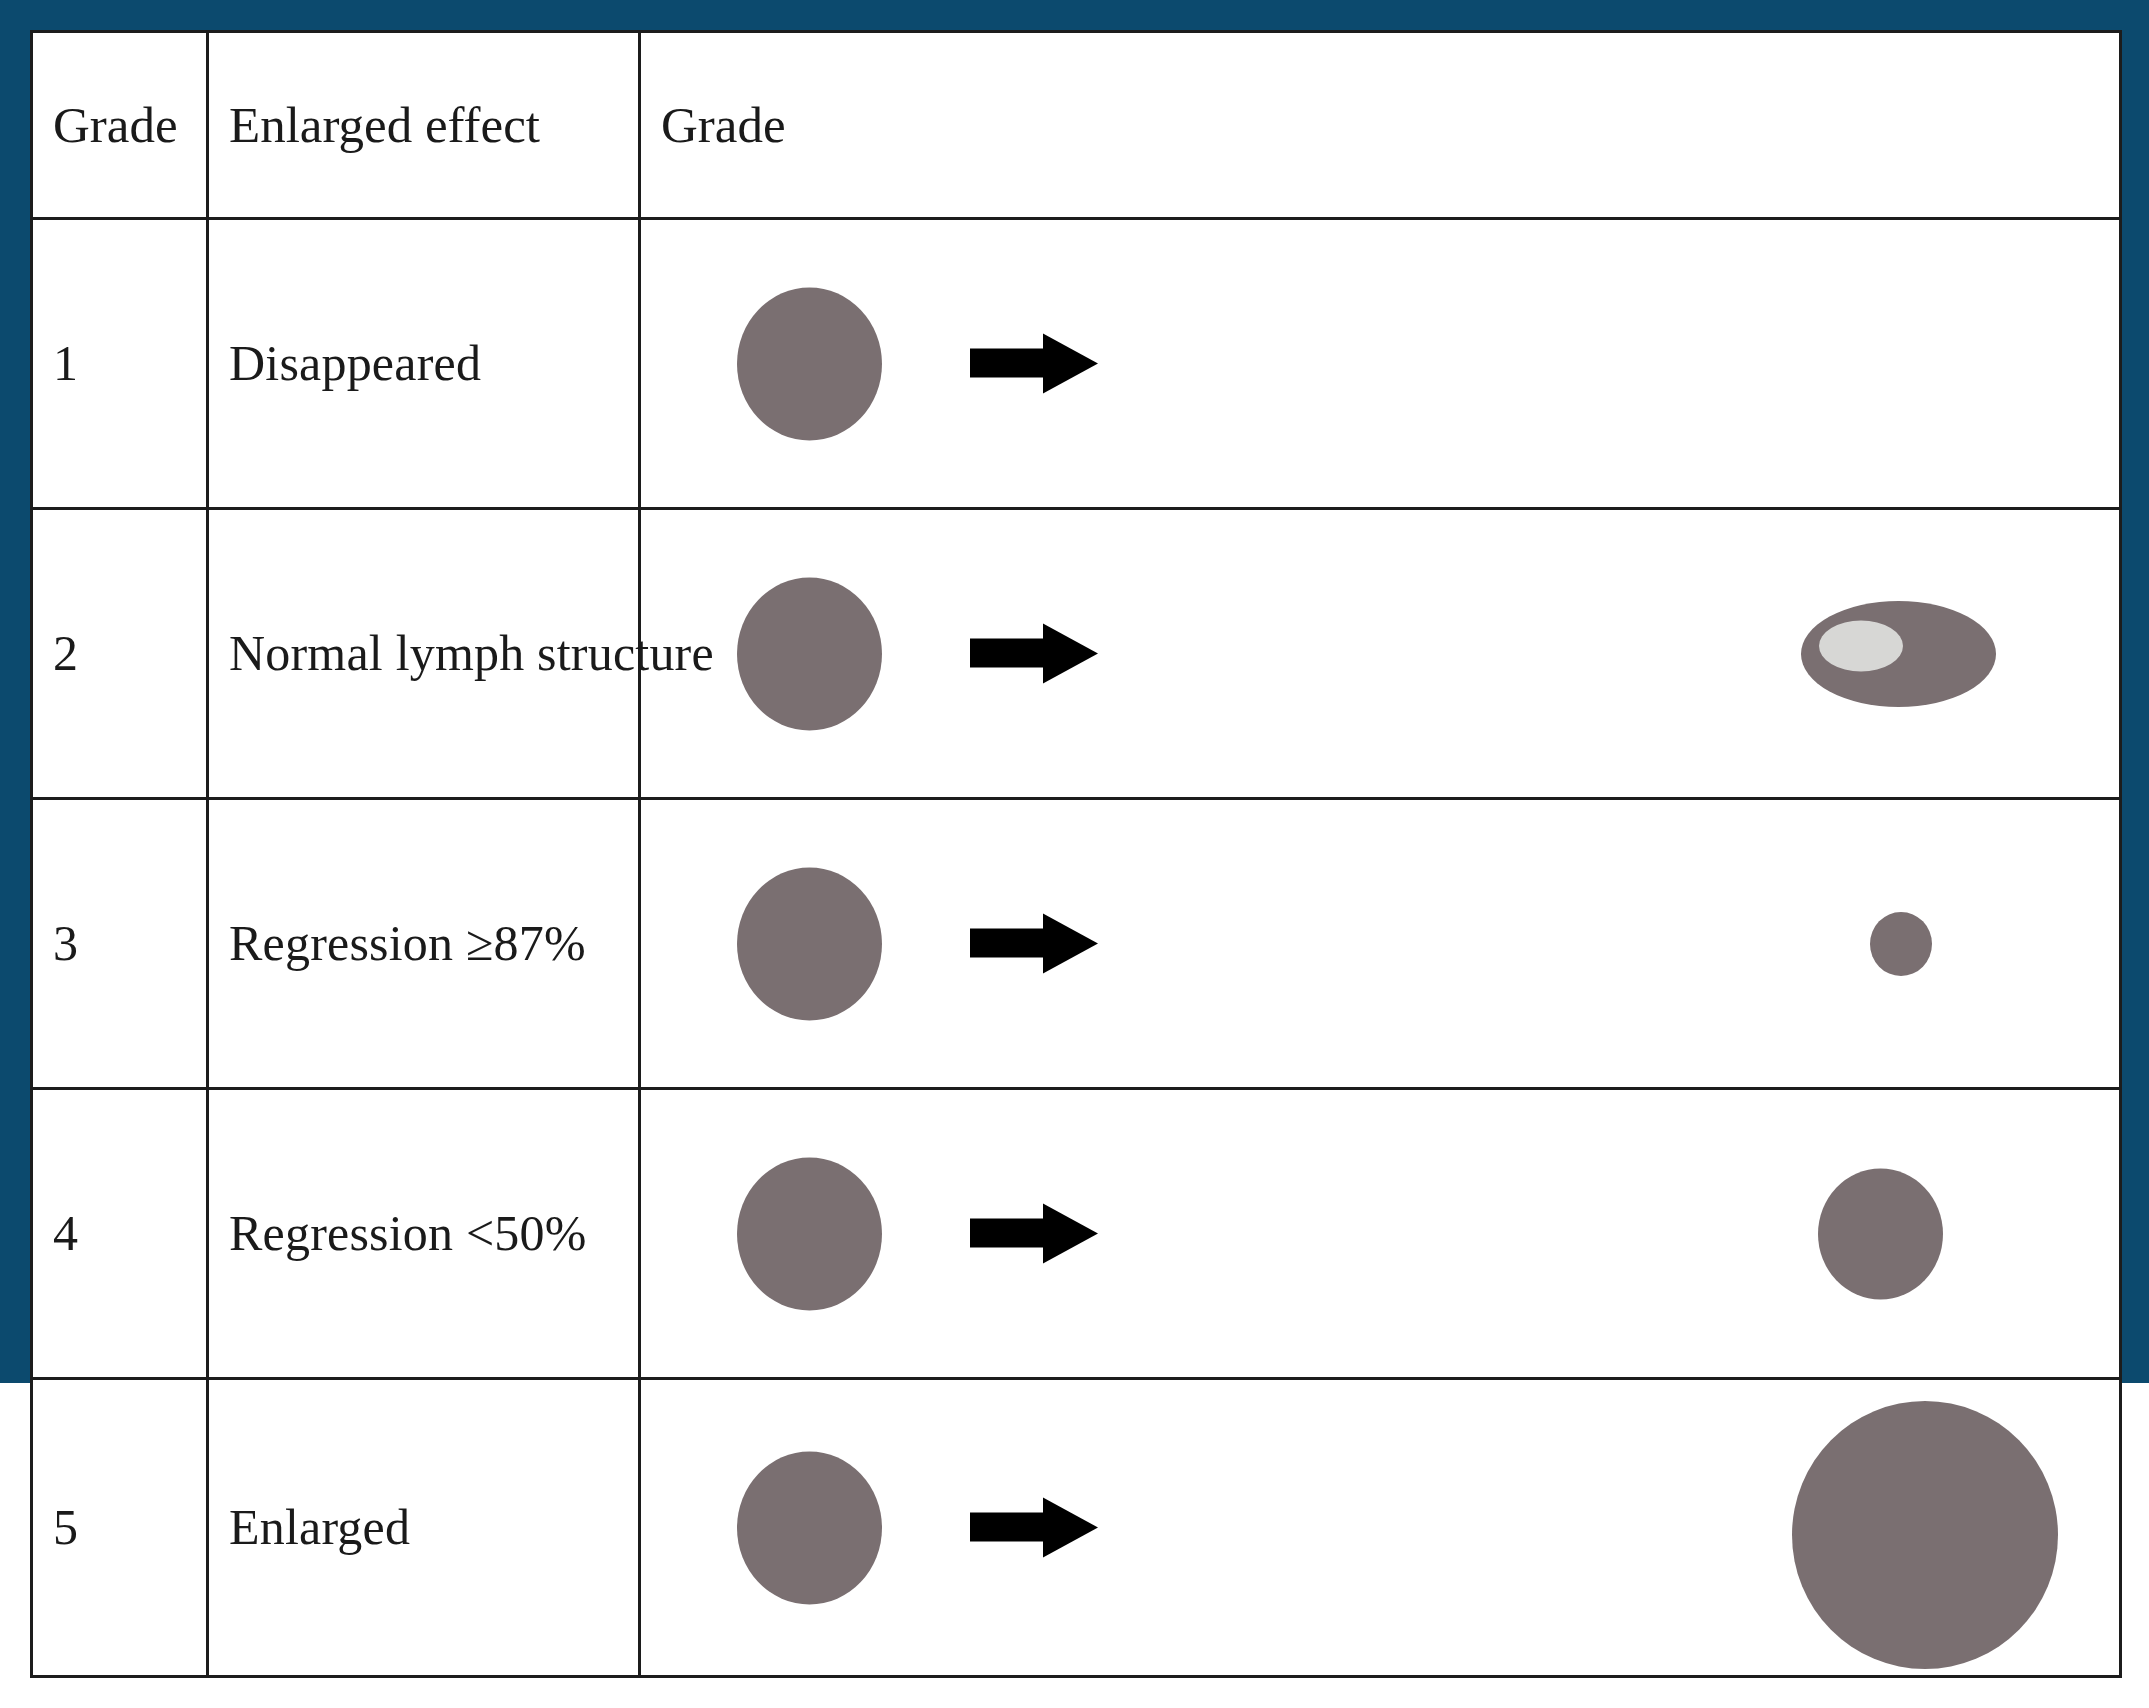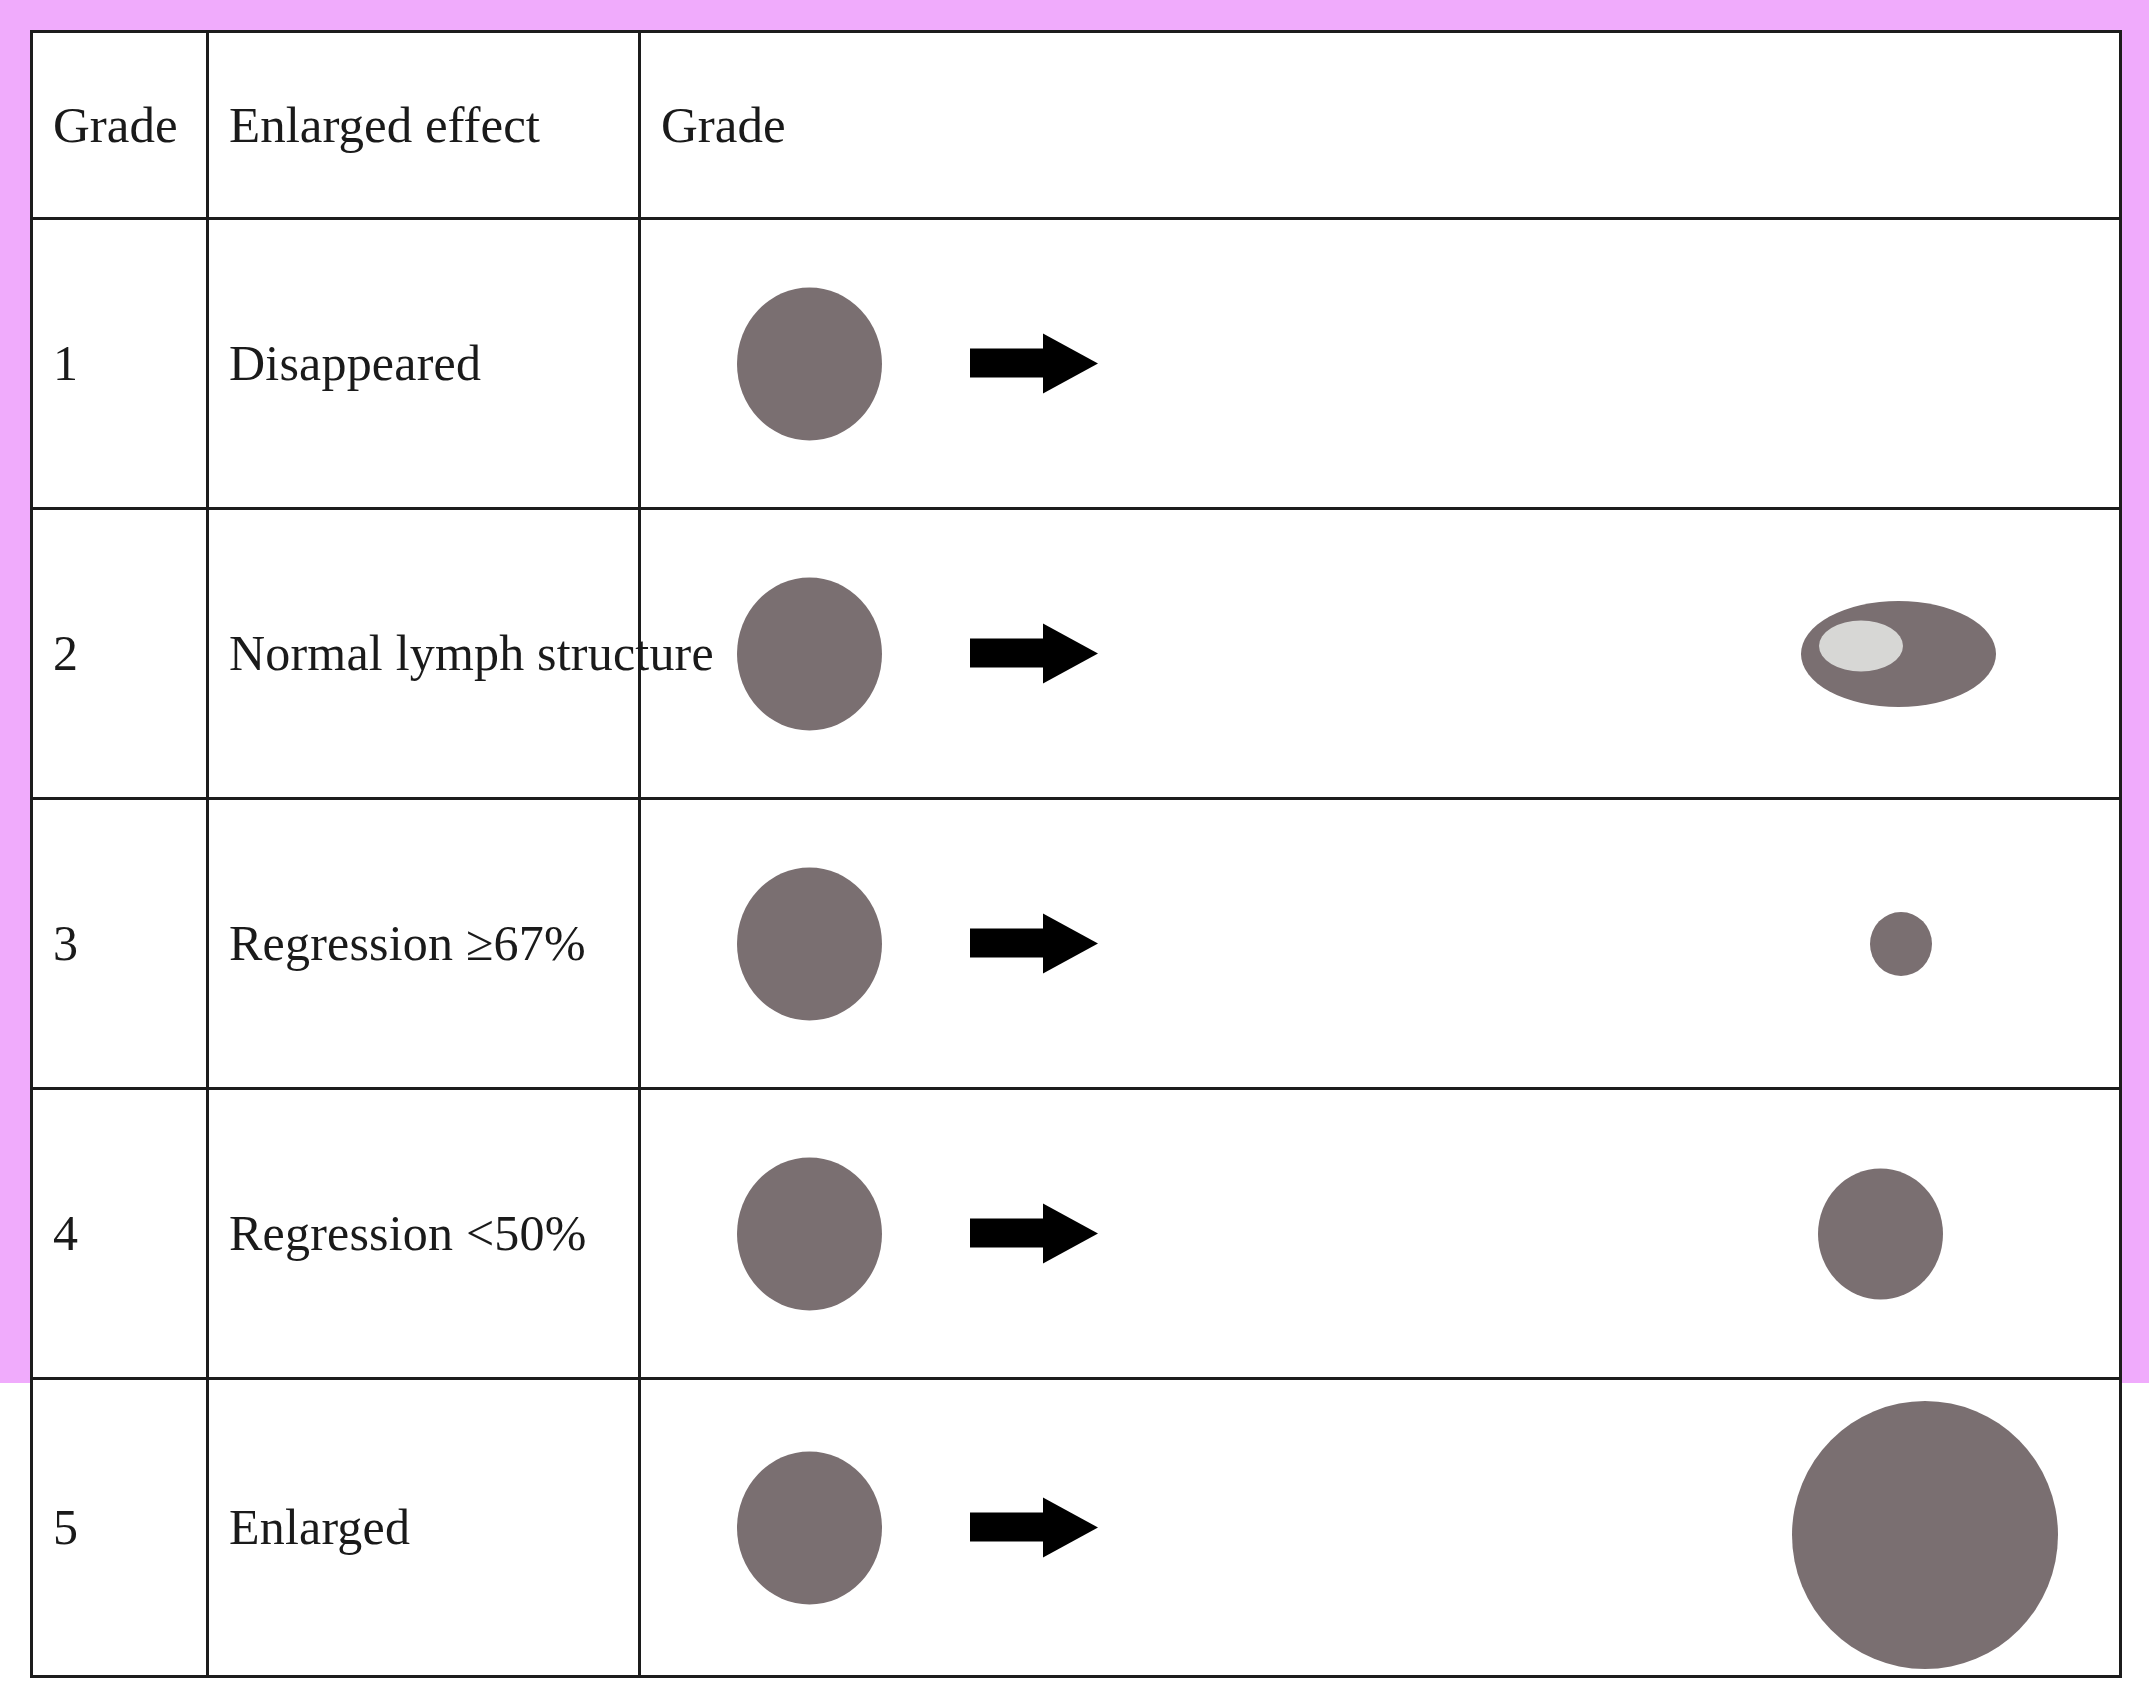--- a/index.html
+++ b/index.html
@@ -12,21 +12,21 @@
     height: 1709px;
     font-family: "Liberation Serif", "DejaVu Serif", serif;
     color: #1a1a1a;
     overflow: hidden;
   }
 
   #page {
     position: relative;
     width: 2150px;
     height: 1383px;
-    background: #f0abfc;
+    background: #0c4a6e;
   }
 
   
   #grade-table {
     position: absolute;
     left: 30px;
     top: 30px;
     width: 2089px;
     height: 1648px;
     border-collapse: collapse;
@@ -238,21 +238,21 @@
             <div class="node-inner node-after-normal-inner"></div>
           </div>
         </td>
       </tr>
 
       <tr class="body-row row-3">
         <td>
           <div class="cell-pad grade-num">3</div>
         </td>
         <td>
-          <div class="cell-pad effect-text">Regression ≥67%</div>
+          <div class="cell-pad effect-text">Regression ≥87%</div>
         </td>
         <td>
           <div class="change-stage">
             <div class="node node-before"></div>
             <div class="arrow">
               <span class="shaft"></span>
               <span class="head"></span>
             </div>
             <div class="node node-after-small"></div>
           </div>

